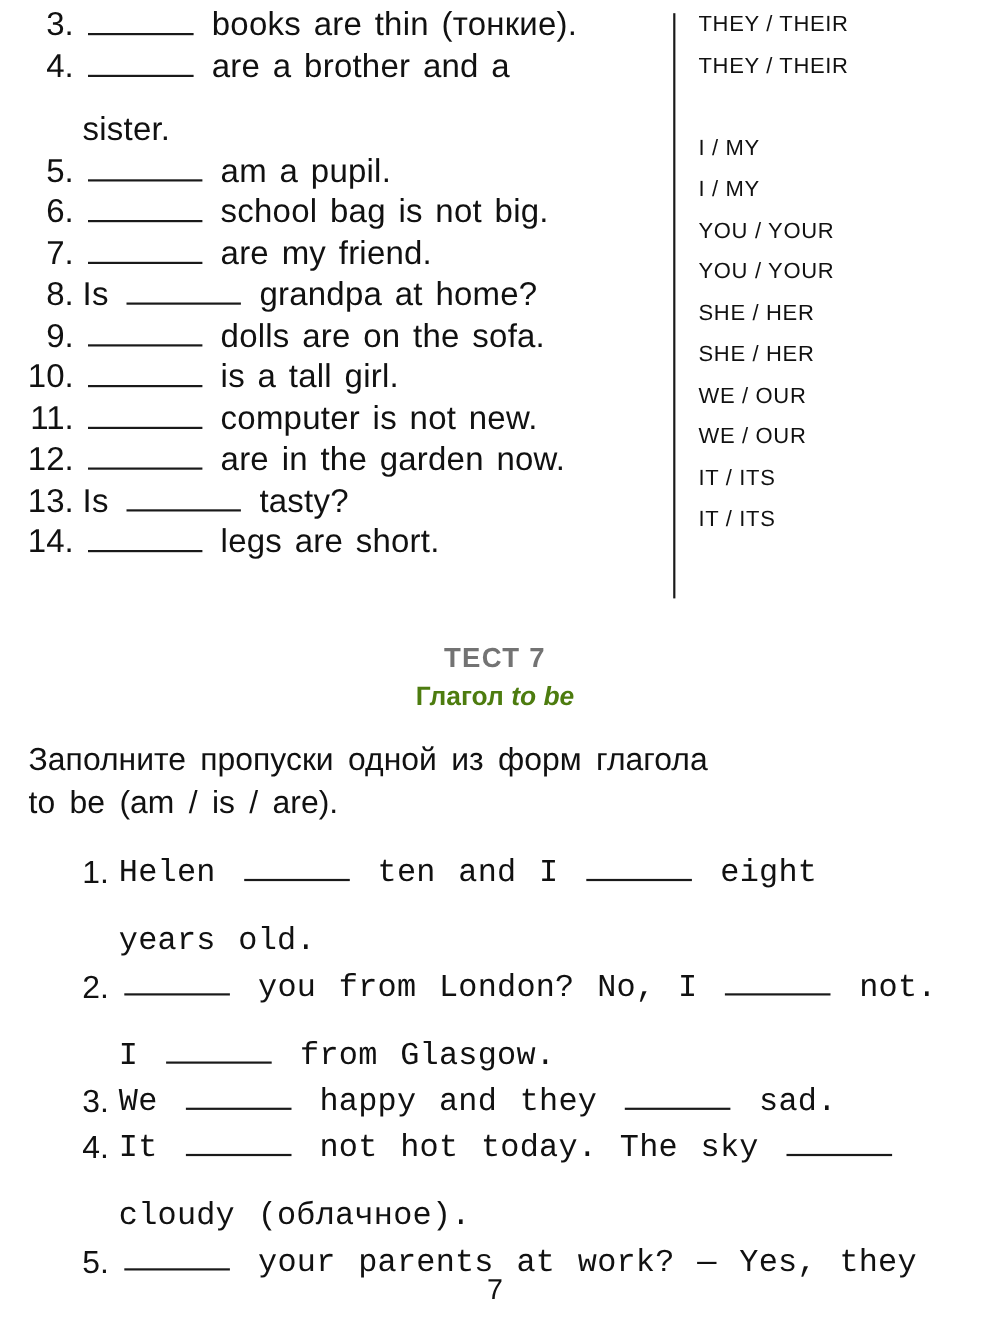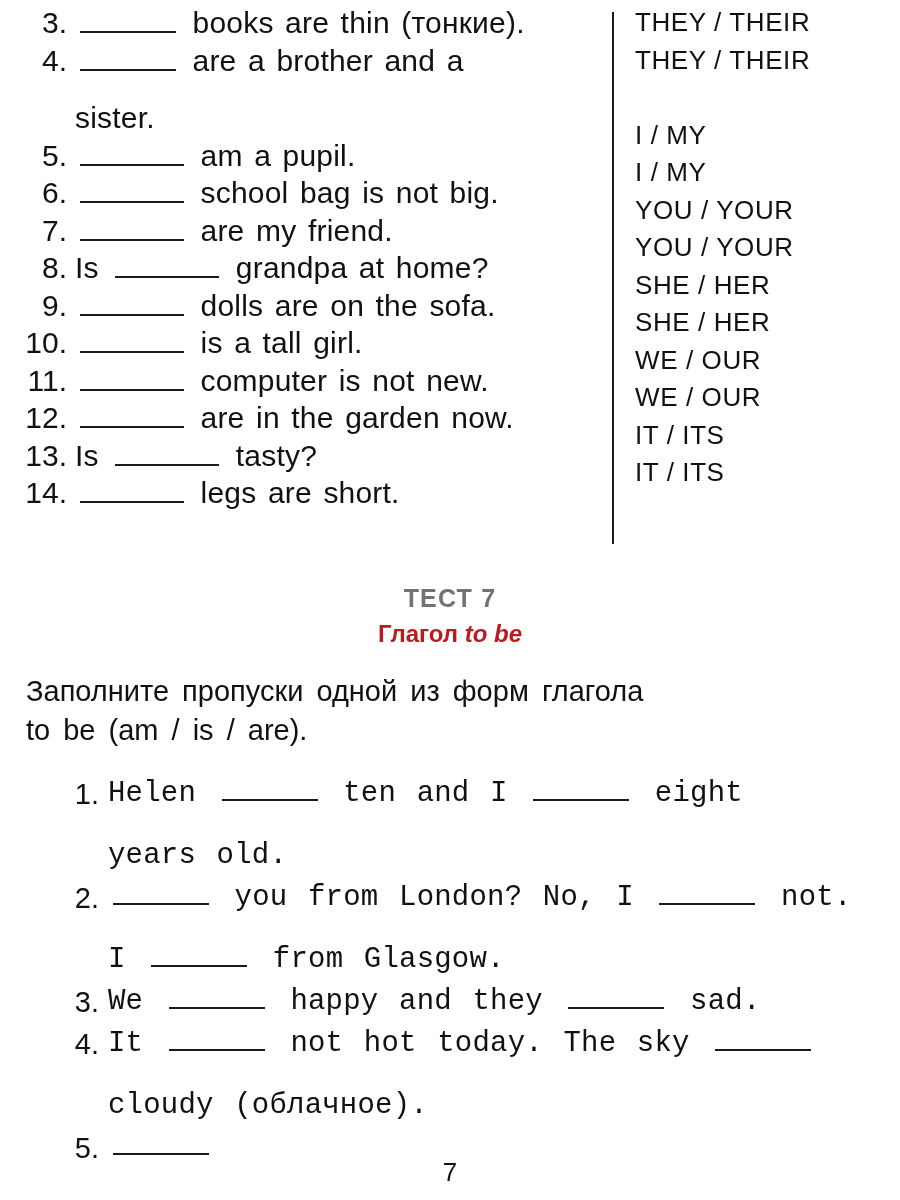--- a/index.html
+++ b/index.html
@@ -73,21 +73,21 @@
     height: 0.78em;
     margin: 0 5px;
   }
   .blank.w1 { width: 96px; }
   .blank.w2 { width: 104px; }
 
   .options {
     position: absolute;
     left: 635px;
     top: 0;
-    font-size: 26px;
+    font-size: 20px;
     line-height: 37.5px;
     letter-spacing: 0.6px;
     white-space: nowrap;
     font-family: "Liberation Sans", sans-serif;
   }
 
   .opt-line {
     height: 37.5px;
     line-height: 37.5px;
   }
@@ -113,21 +113,21 @@
   .test-title {
     font-size: 25px;
     font-weight: bold;
     letter-spacing: 1.2px;
     color: #737373;
     line-height: 30px;
   }
   .test-sub {
     font-size: 24px;
     font-weight: bold;
-    color: #b91c1c;
+    color: #4d7c0f;
     line-height: 33px;
     margin-top: 4px;
   }
   .test-sub .en {
     font-style: italic;
     font-weight: bold;
   }
 
   
   .instruction {
@@ -271,20 +271,20 @@
         <div class="row">
           <div class="num">3.</div>
           <div class="sentence"><span>We </span><span class="blank w1"></span><span> happy  and  they </span><span class="blank w1"></span><span> sad. </span></div>
         </div>
         <div class="row">
           <div class="num">4.</div>
           <div class="sentence"><span>It </span><span class="blank w1"></span><span> not hot today. The  sky </span><span class="blank w1"></span><span class="cont"><span>cloudy  (облачное). </span></span></div>
         </div>
         <div class="row">
           <div class="num">5.</div>
-          <div class="sentence"><span class="blank w1"></span><span class="cont"><span class="blank w1"></span><span> . </span></span></div>
+          <div class="sentence"><span class="blank w1"></span><span> your  parents  at  work?  —  Yes,  they </span><span class="cont"><span class="blank w1"></span><span> . </span></span></div>
         </div>
       </div>
   </div>
 
   <div class="page-number">7</div>
 
 </div>
 
 </body></html>

